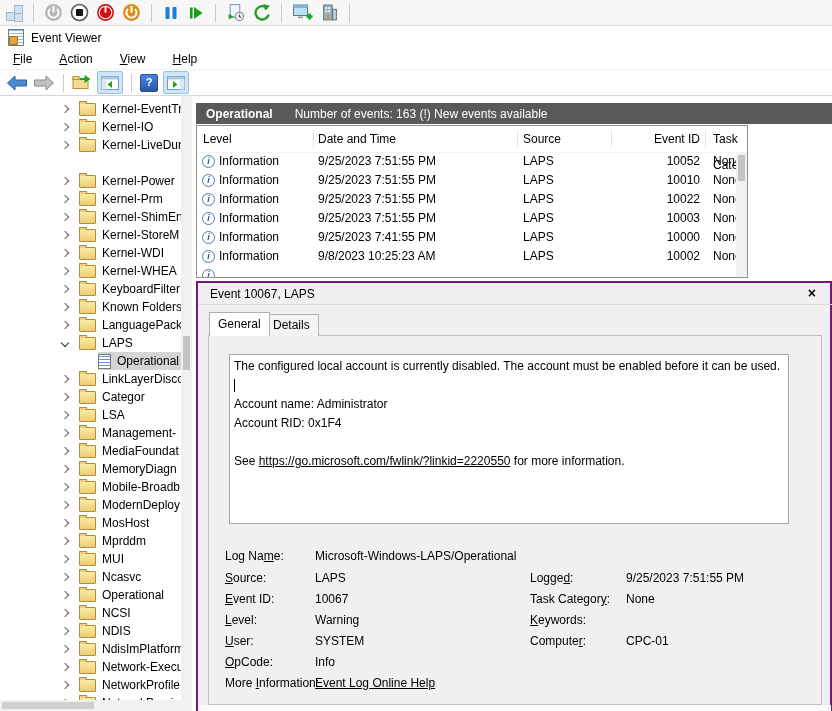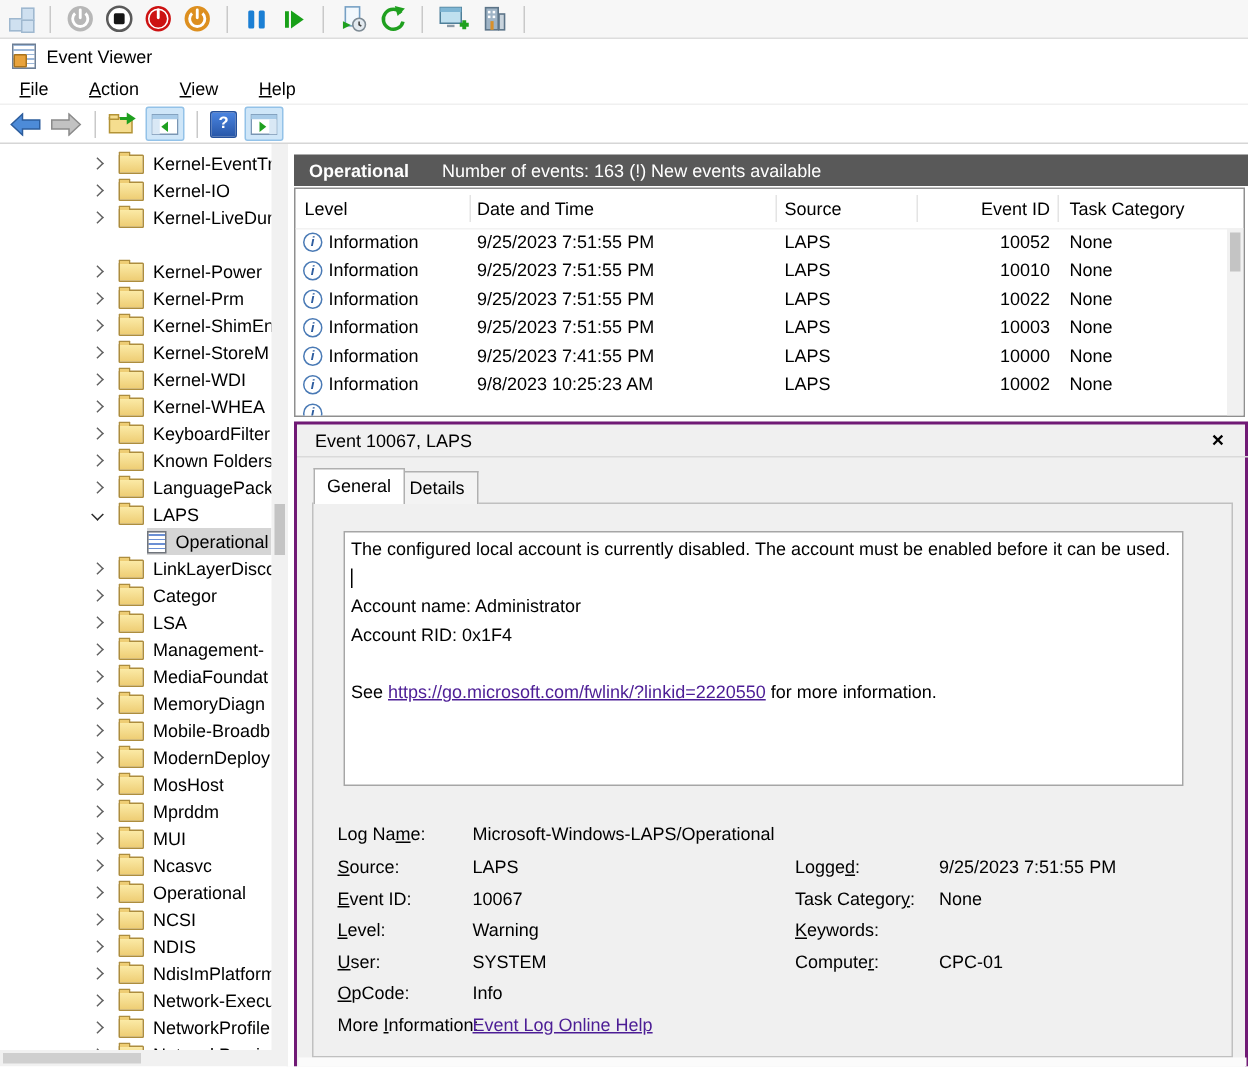--- a/index.html
+++ b/index.html
@@ -45,21 +45,21 @@
   .tlbl{overflow:hidden;white-space:nowrap;}
   .vtrack{position:absolute;left:181px;top:96px;width:11px;height:604px;background:#f1f1f1;}
   .vthumb{position:absolute;left:183px;top:336px;width:7px;height:34px;background:#c4c4c4;}
   .htrack{position:absolute;left:0;top:700px;width:192px;height:11px;background:#f1f1f1;}
   .hthumb{position:absolute;left:2px;top:702px;width:92px;height:7px;background:#cfcfcf;}
   
   .opsbar{position:absolute;left:196px;top:103px;width:636px;height:21px;background:#595959;color:#fff;
           display:flex;align-items:center;box-sizing:border-box;}
   .opstitle{font-weight:bold;margin-left:10px;}
   .opsstatus{margin-left:22px;}
-  .tablebox{position:absolute;left:196px;top:125px;width:634px;height:153px;border:1px solid #8f8f8f;
+  .tablebox{position:absolute;left:196px;top:125px;width:552px;height:153px;border:1px solid #8f8f8f;
             background:#fff;overflow:hidden;box-sizing:border-box;}
   .th{position:absolute;top:0;height:26px;line-height:26px;}
   .hsep{position:absolute;top:4px;width:1px;height:18px;background:#e4e4e4;}
   .hline{position:absolute;left:0;top:26px;width:632px;height:1px;background:#f2f2f2;}
   .erow{position:absolute;left:0;width:620px;height:19px;line-height:19px;}
   .c{position:absolute;top:0;white-space:nowrap;}
   .c-lv{left:22px;} .c-dt{left:121px;} .c-src{left:326px;}
   .c-id{left:414px;width:89px;text-align:right;} .c-task{left:516px;}
   .info{position:absolute;left:5px;top:3px;width:11px;height:11px;border-radius:50%;border:1px solid #4a7ab5;
         color:#2d5c9e;font-size:9px;font-style:italic;font-weight:bold;text-align:center;line-height:11px;background:#fff;}
@@ -75,21 +75,21 @@
   .closex::after{content:"×";}
   .tab{position:absolute;border:1px solid #b0b0b0;border-bottom:none;padding:0 8px;}
   .tab.active{left:11px;top:29px;height:23px;line-height:22px;background:#fff;z-index:3;}
   .tab.inactive{left:66px;top:31px;height:21px;line-height:20px;background:#f3f3f3;z-index:1;}
   .tabpane{position:absolute;left:10px;top:52px;width:614px;height:370px;background:#f0f0f0;
            border:1px solid #c0c0c0;box-sizing:border-box;}
   .msgbox{position:absolute;left:20px;top:18px;width:560px;height:170px;background:#fff;border:1px solid #a6a6a6;
           box-sizing:border-box;padding:2px 4px;line-height:19px;overflow:hidden;}
   .msgline{height:19px;white-space:nowrap;overflow:hidden;}
   .caret{display:inline-block;width:1px;height:13px;background:#000;vertical-align:middle;}
-  a.lnk{color:#4c1d95;text-decoration:underline;cursor:pointer;}
+  a.lnk{color:#000000;text-decoration:underline;cursor:pointer;}
   .frow{position:absolute;height:16px;line-height:16px;white-space:nowrap;}
   .flabel{position:absolute;left:16px;} .fvalue{position:absolute;left:106px;}
   .flabel2{position:absolute;left:321px;} .fvalue2{position:absolute;left:417px;}
   .bstrip{position:absolute;left:1px;top:422px;width:632px;height:7px;background:#fbfbfb;}
   svg{display:block;}
 </style>
 </head>
 <body>
 
 <div id="app">

